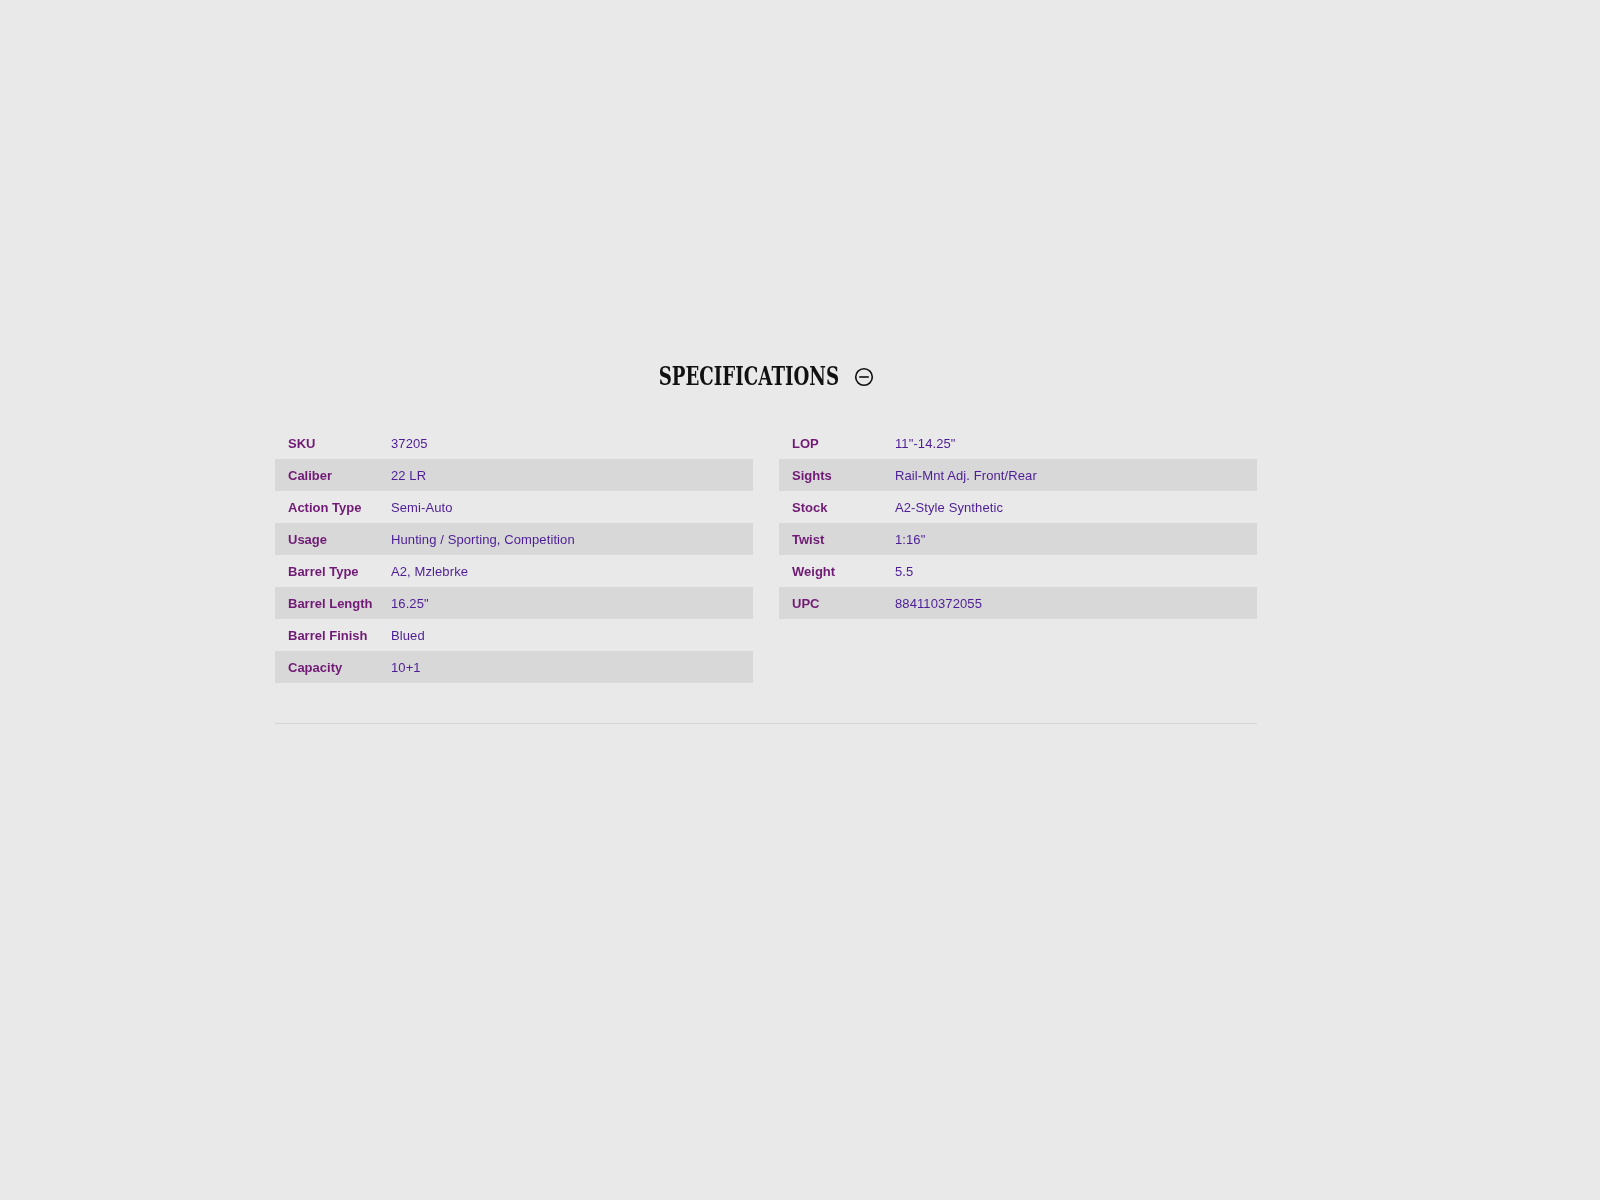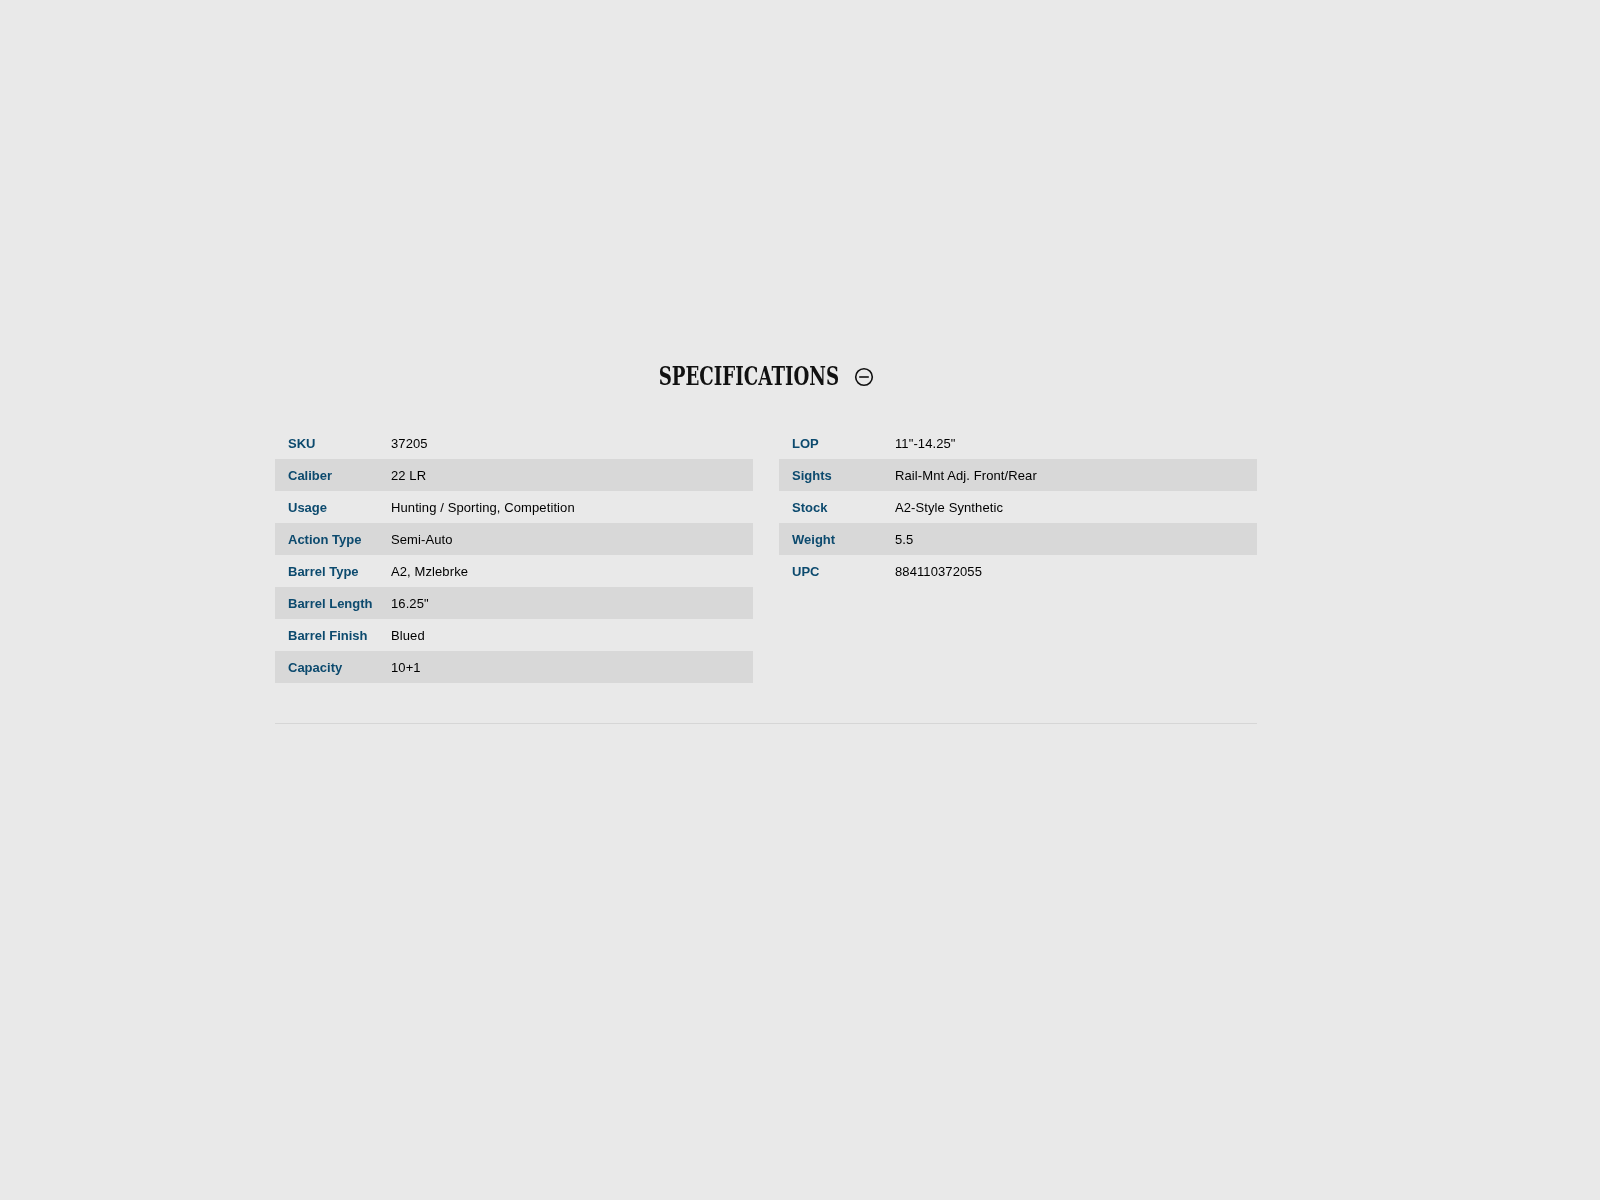--- a/index.html
+++ b/index.html
@@ -57,26 +57,26 @@
     display: flex;
     align-items: center;
     font-size: 13px;
     color: #1b1b1b;
   }
   .spec-row:nth-child(even) { background: #d8d8d8; }
   .spec-label {
     width: 116px;
     padding-left: 13px;
     font-weight: 700;
-    color: #0c4a6e;
+    color: #701a75;
     flex-shrink: 0;
   }
   .spec-value {
     flex: 1;
-    color: #000000;
+    color: #4c1d95;
     letter-spacing: 0.1px;
   }
   .bottom-divider {
     margin-top: 40px;
     border-top: 1px solid #d6d6d6;
     height: 0;
   }
 </style>
 </head>
 <body>
@@ -100,26 +100,26 @@
     <div class="spec-col">
       <div class="spec-row">
         <span class="spec-label">SKU</span>
         <span class="spec-value">37205</span>
       </div>
       <div class="spec-row">
         <span class="spec-label">Caliber</span>
         <span class="spec-value">22 LR</span>
       </div>
       <div class="spec-row">
+        <span class="spec-label">Action Type</span>
+        <span class="spec-value">Semi-Auto</span>
+      </div>
+      <div class="spec-row">
         <span class="spec-label">Usage</span>
         <span class="spec-value">Hunting / Sporting, Competition</span>
-      </div>
-      <div class="spec-row">
-        <span class="spec-label">Action Type</span>
-        <span class="spec-value">Semi-Auto</span>
       </div>
       <div class="spec-row">
         <span class="spec-label">Barrel Type</span>
         <span class="spec-value">A2, Mzlebrke</span>
       </div>
       <div class="spec-row">
         <span class="spec-label">Barrel Length</span>
         <span class="spec-value">16.25"</span>
       </div>
       <div class="spec-row">
@@ -139,20 +139,24 @@
       </div>
       <div class="spec-row">
         <span class="spec-label">Sights</span>
         <span class="spec-value">Rail-Mnt Adj. Front/Rear</span>
       </div>
       <div class="spec-row">
         <span class="spec-label">Stock</span>
         <span class="spec-value">A2-Style Synthetic</span>
       </div>
       <div class="spec-row">
+        <span class="spec-label">Twist</span>
+        <span class="spec-value">1:16"</span>
+      </div>
+      <div class="spec-row">
         <span class="spec-label">Weight</span>
         <span class="spec-value">5.5</span>
       </div>
       <div class="spec-row">
         <span class="spec-label">UPC</span>
         <span class="spec-value">884110372055</span>
       </div>
     </div>
 
   </div>

